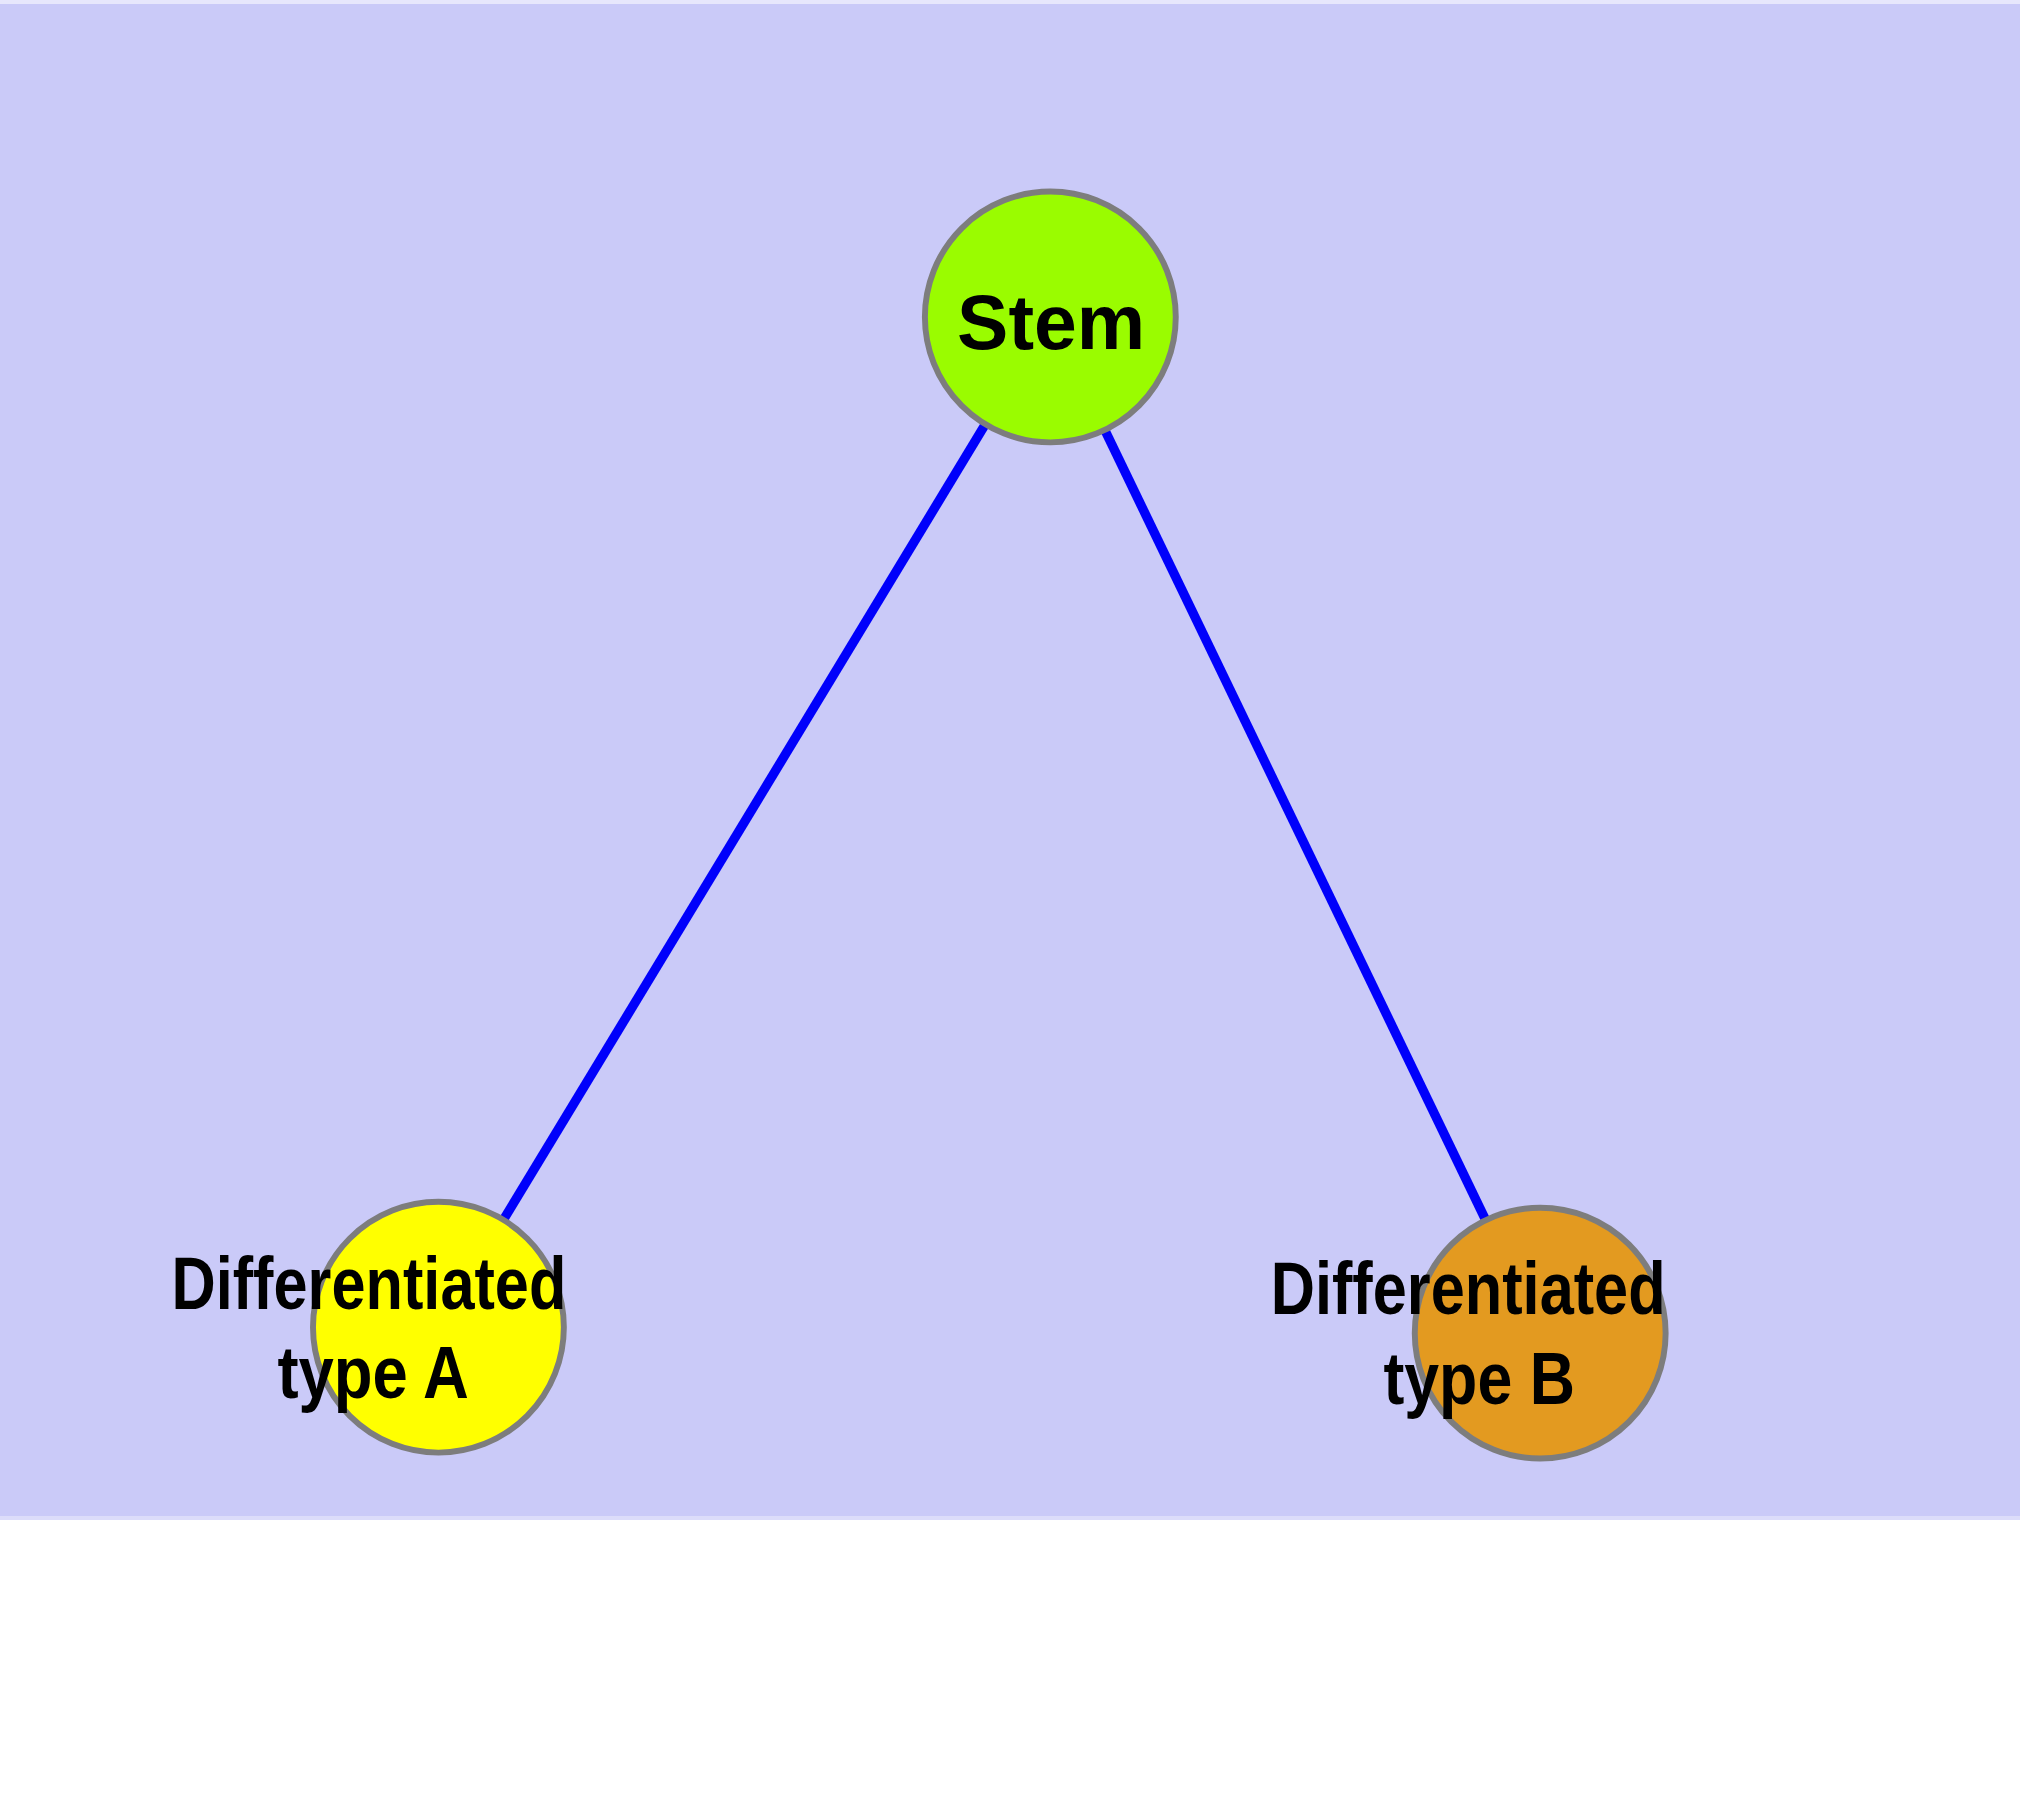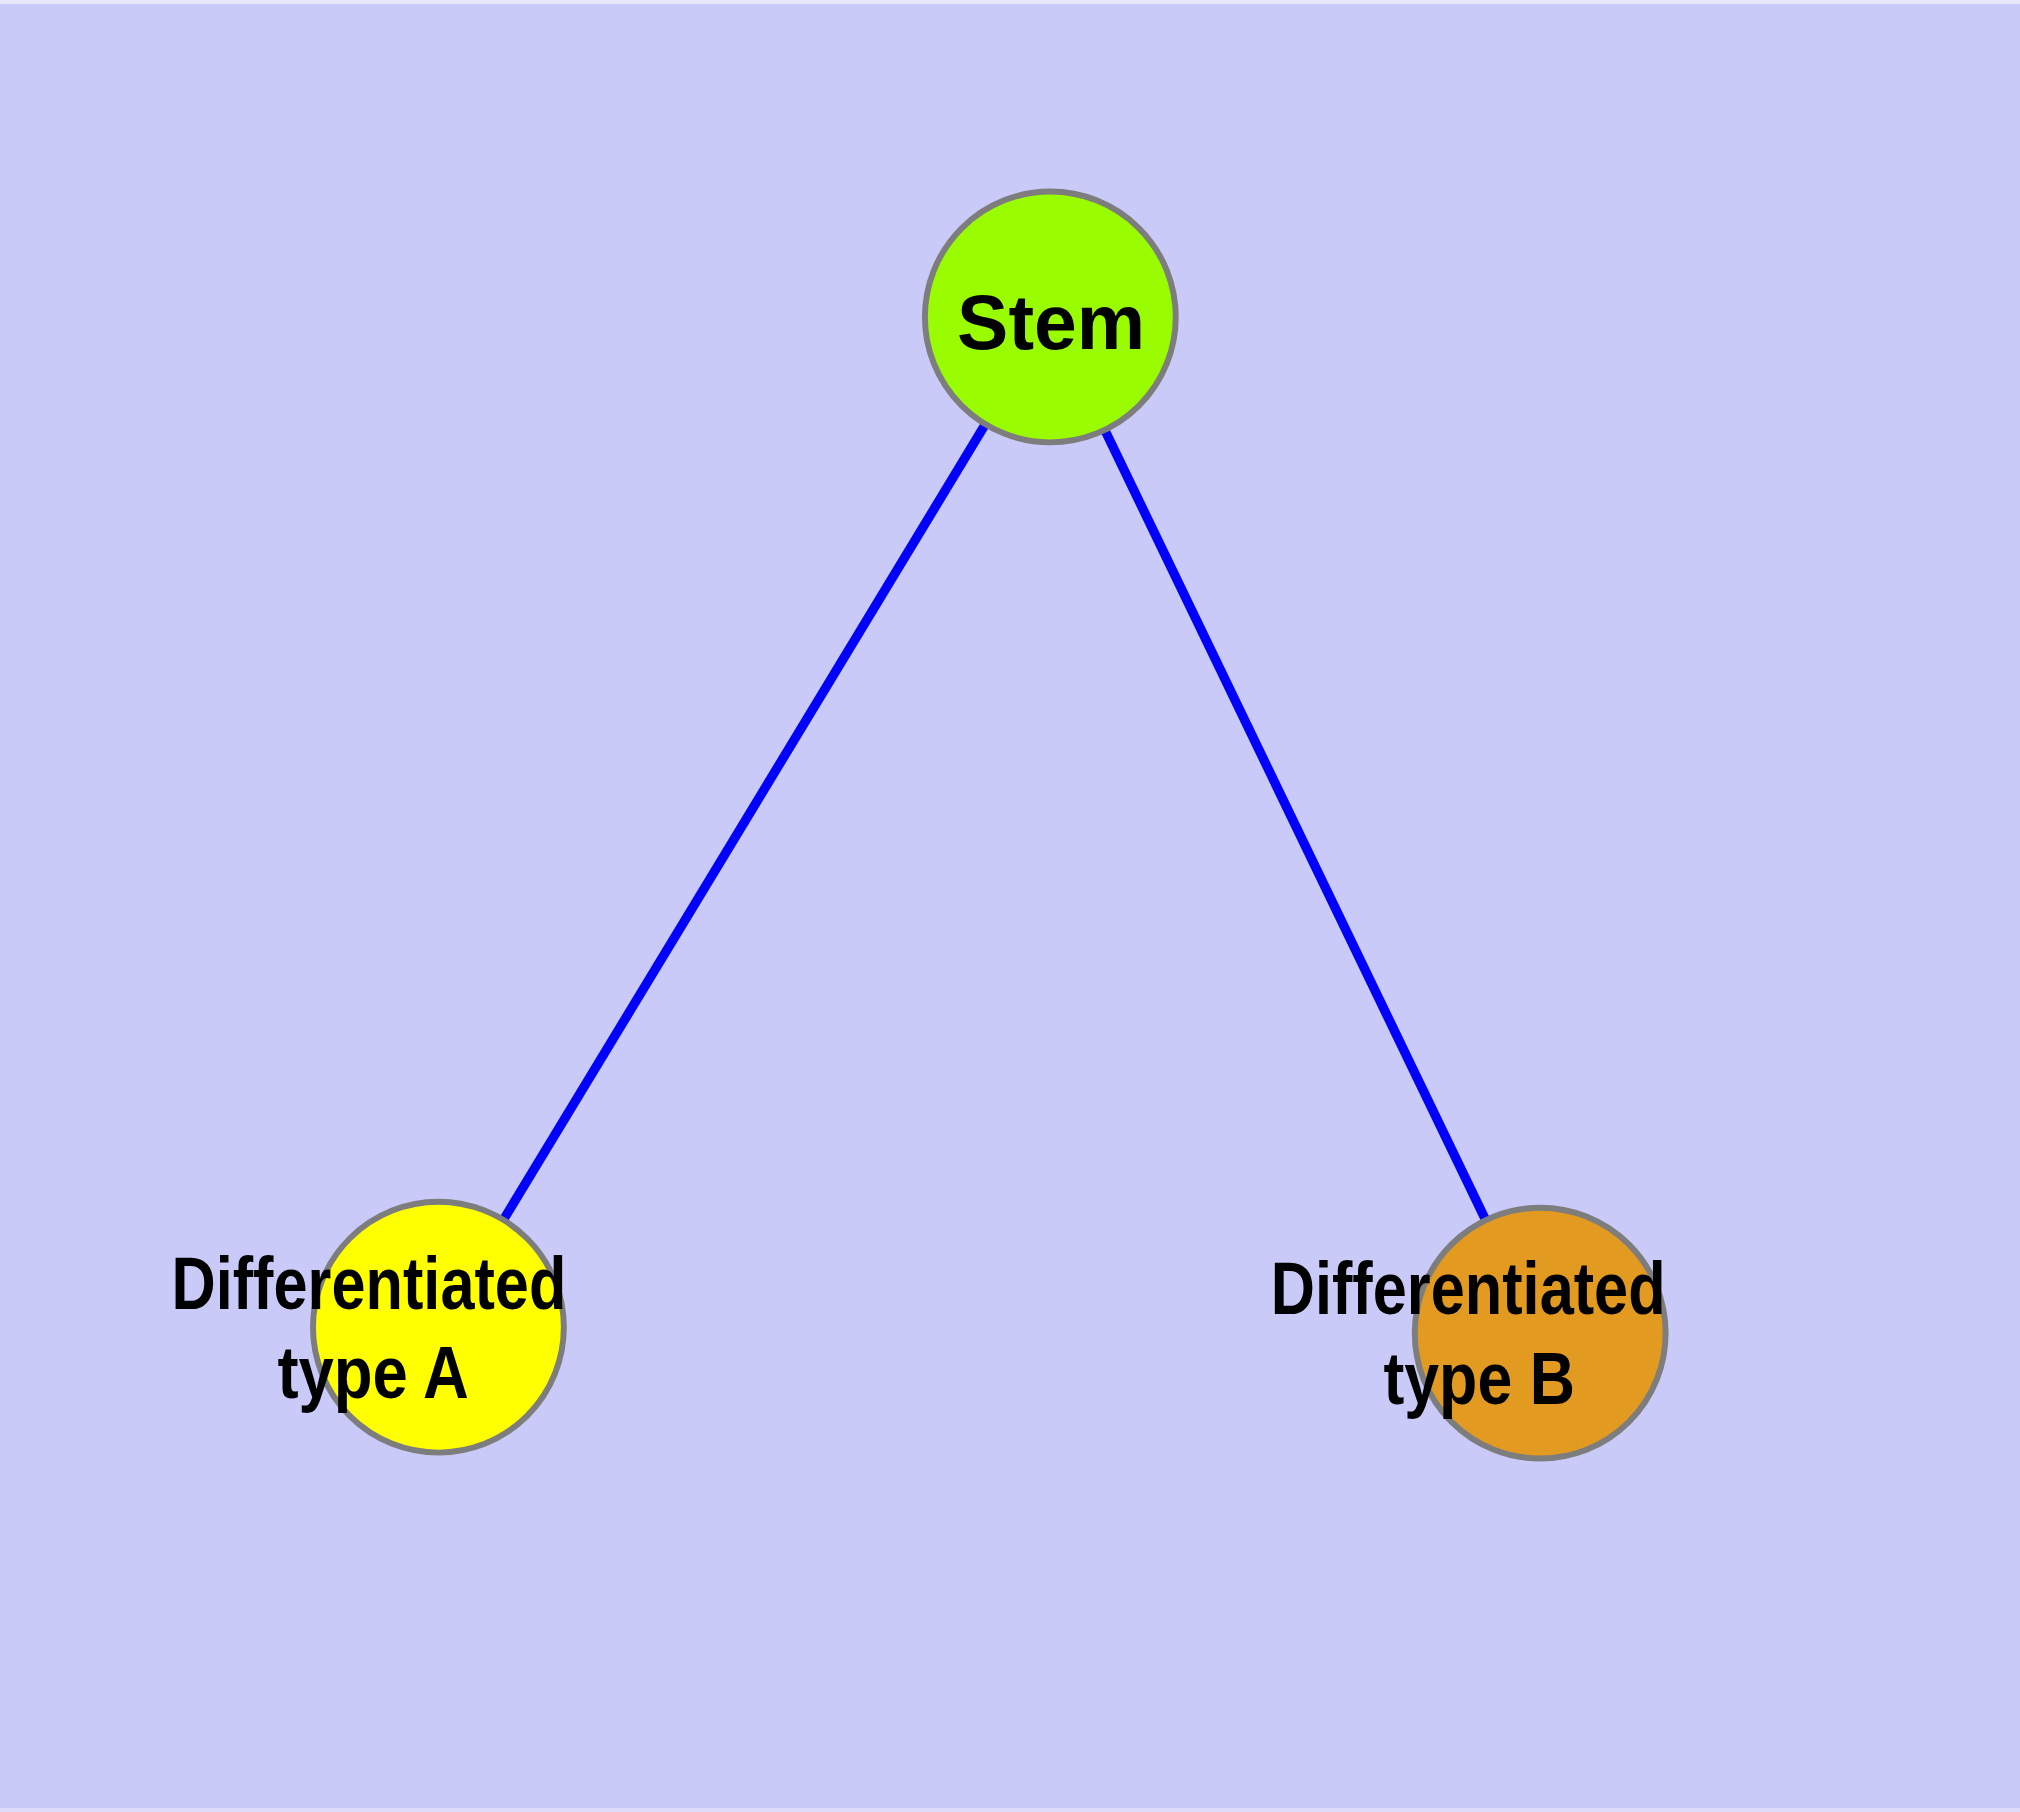--- a/index.html
+++ b/index.html
@@ -6,21 +6,21 @@
     margin: 0;
     padding: 0;
     width: 2021px;
     height: 1812px;
     overflow: hidden;
     font-family: "Liberation Sans", sans-serif;
   }
   .canvas {
     position: relative;
     width: 2021px;
-    height: 1812px;
+    height: 1520px;
     background: #cacaf8;
   }
   .edge-strip-top {
     position: absolute;
     left: 0; top: 0;
     width: 100%; height: 4.2px;
     background: rgba(255,255,255,0.55);
   }
   .edge-strip-bottom {
     position: absolute;

